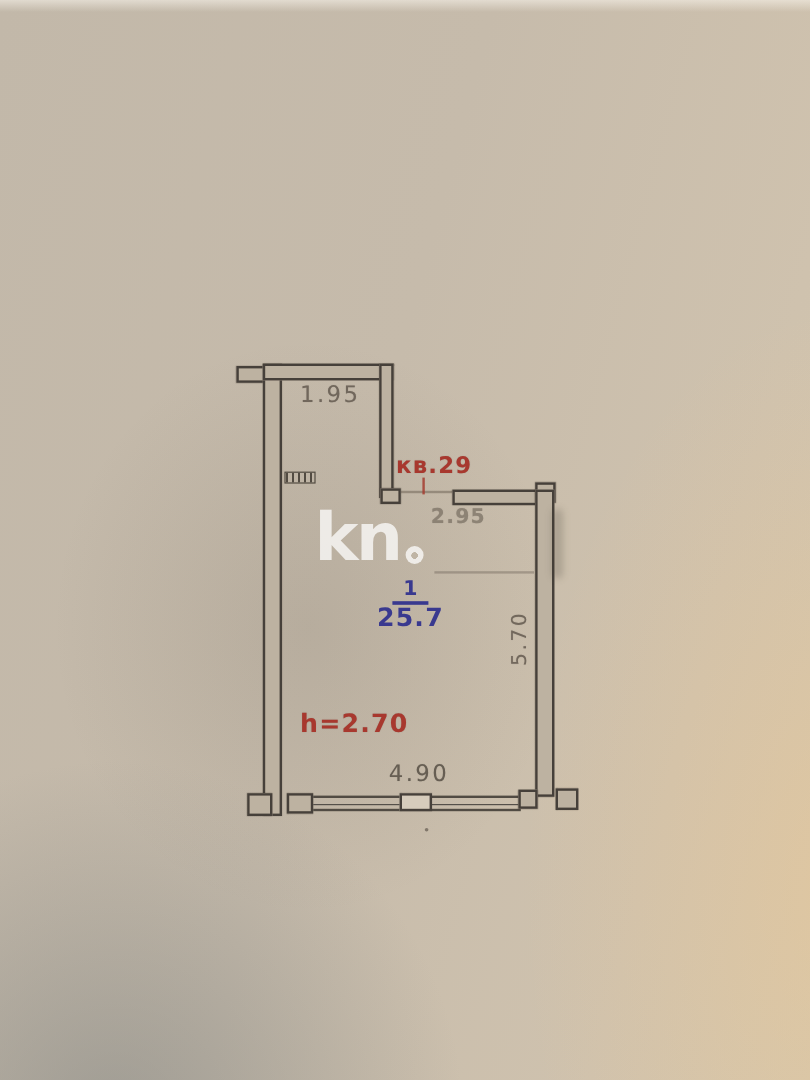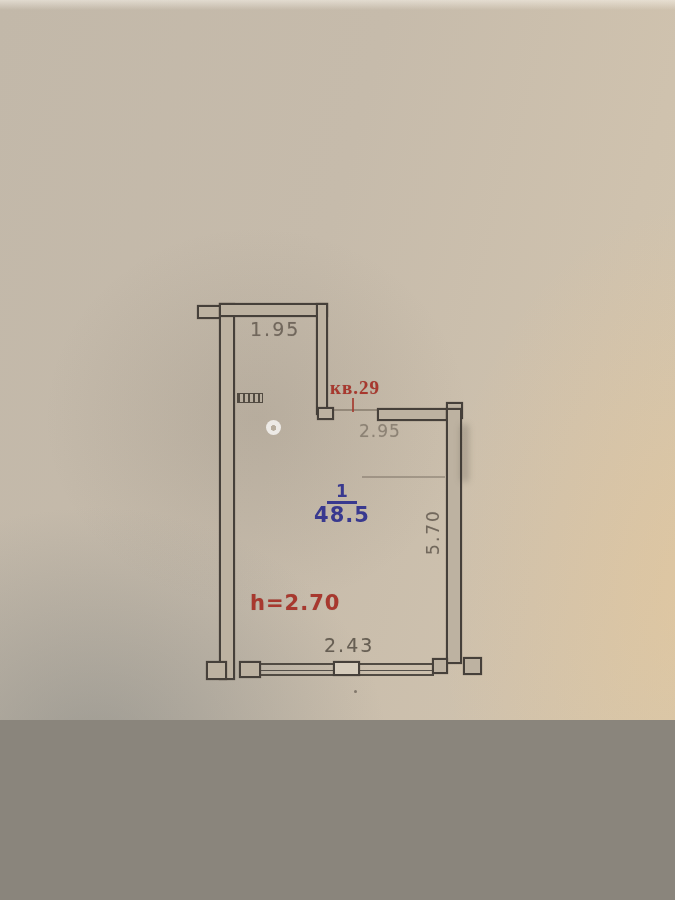--- a/index.html
+++ b/index.html
@@ -1,18 +1,18 @@
 <!DOCTYPE html>
 <html><head>
 <meta charset="utf-8">
 <style>
   html,body{margin:0;padding:0;background:#8a857c;}
   .photo{
     position:relative;
-    width:675px;height:720px;
+    width:675px;height:900px;
     margin:0 auto;
     overflow:hidden;
     font-family:"DejaVu Sans", sans-serif;
     background-color:#c5baaa;
     background-image:
       linear-gradient(180deg, rgba(250,246,238,0.55) 0, rgba(250,246,238,0) 10px),
       radial-gradient(ellipse 62% 48% at 14% 104%, rgba(122,126,125,0.50), rgba(122,126,125,0) 70%),
       radial-gradient(ellipse 55% 75% at 104% 82%, rgba(243,200,138,0.38), rgba(243,200,138,0) 72%),
       radial-gradient(ellipse 45% 38% at 38% 58%, rgba(92,85,75,0.14), rgba(92,85,75,0) 70%),
       linear-gradient(105deg, #c2b8a9 0%, #c6bbab 45%, #cfc2ae 80%, #d3c6af 100%);
@@ -96,30 +96,31 @@
     <div class="wall" style="left:432px;top:658px;width:16px;height:16px;"></div>
     <div class="wall" style="left:463px;top:657px;width:19px;height:18px;"></div>
 
     <div class="hatch" style="left:237px;top:393px;width:26px;height:10px;"></div>
     <div class="thinline" style="left:362px;top:476px;width:83px;height:1.5px;background:rgba(100,90,78,0.38);"></div>
     <div class="thinline" style="left:352px;top:398px;width:2px;height:14px;background:rgba(165,60,48,0.85);"></div>
     <div class="smudge"></div>
     <div class="speck" style="left:354px;top:690px;"></div>
 
     <div class="lbl dim" style="left:250px;top:318px;">1.95</div>
-    <div class="lbl red" style="left:330px;top:377px;font-size:19px;letter-spacing:1px;font-family:Liberation Serif, serif;">кв.29</div>
-    <div class="lbl dim-entry" style="left:359px;top:421px;">2.95</div>
+    <div class="lbl red" style="left:330px;top:377px;font-size:19px;letter-spacing:1px;">кв.29</div>
+    <div class="lbl dim-entry" style="left:359px;top:421px;font-weight:bold;">2.95</div>
 
     <div class="room blue" style="left:314px;top:484px;">
       <div class="num">1</div>
       <div class="bar"></div>
-      <div class="area">48.5</div>
+      <div class="area">25.7</div>
     </div>
 
     <div class="lbl dim dim-right" style="left:401px;top:522px;">5.70</div>
     <div class="lbl red" style="left:250px;top:579px;font-size:21px;letter-spacing:1px;margin-top:12px;">h=2.70</div>
-    <div class="lbl dim" style="left:324px;top:634px;color:#5f574c;">2.43</div>
+    <div class="lbl dim" style="left:324px;top:634px;color:#5f574c;">4.90</div>
   </div>
 
   <div class="watermark">
+    <span>kn</span>
     <span class="wm-dot"></span>
   </div>
 </div>
 
 </body></html>

